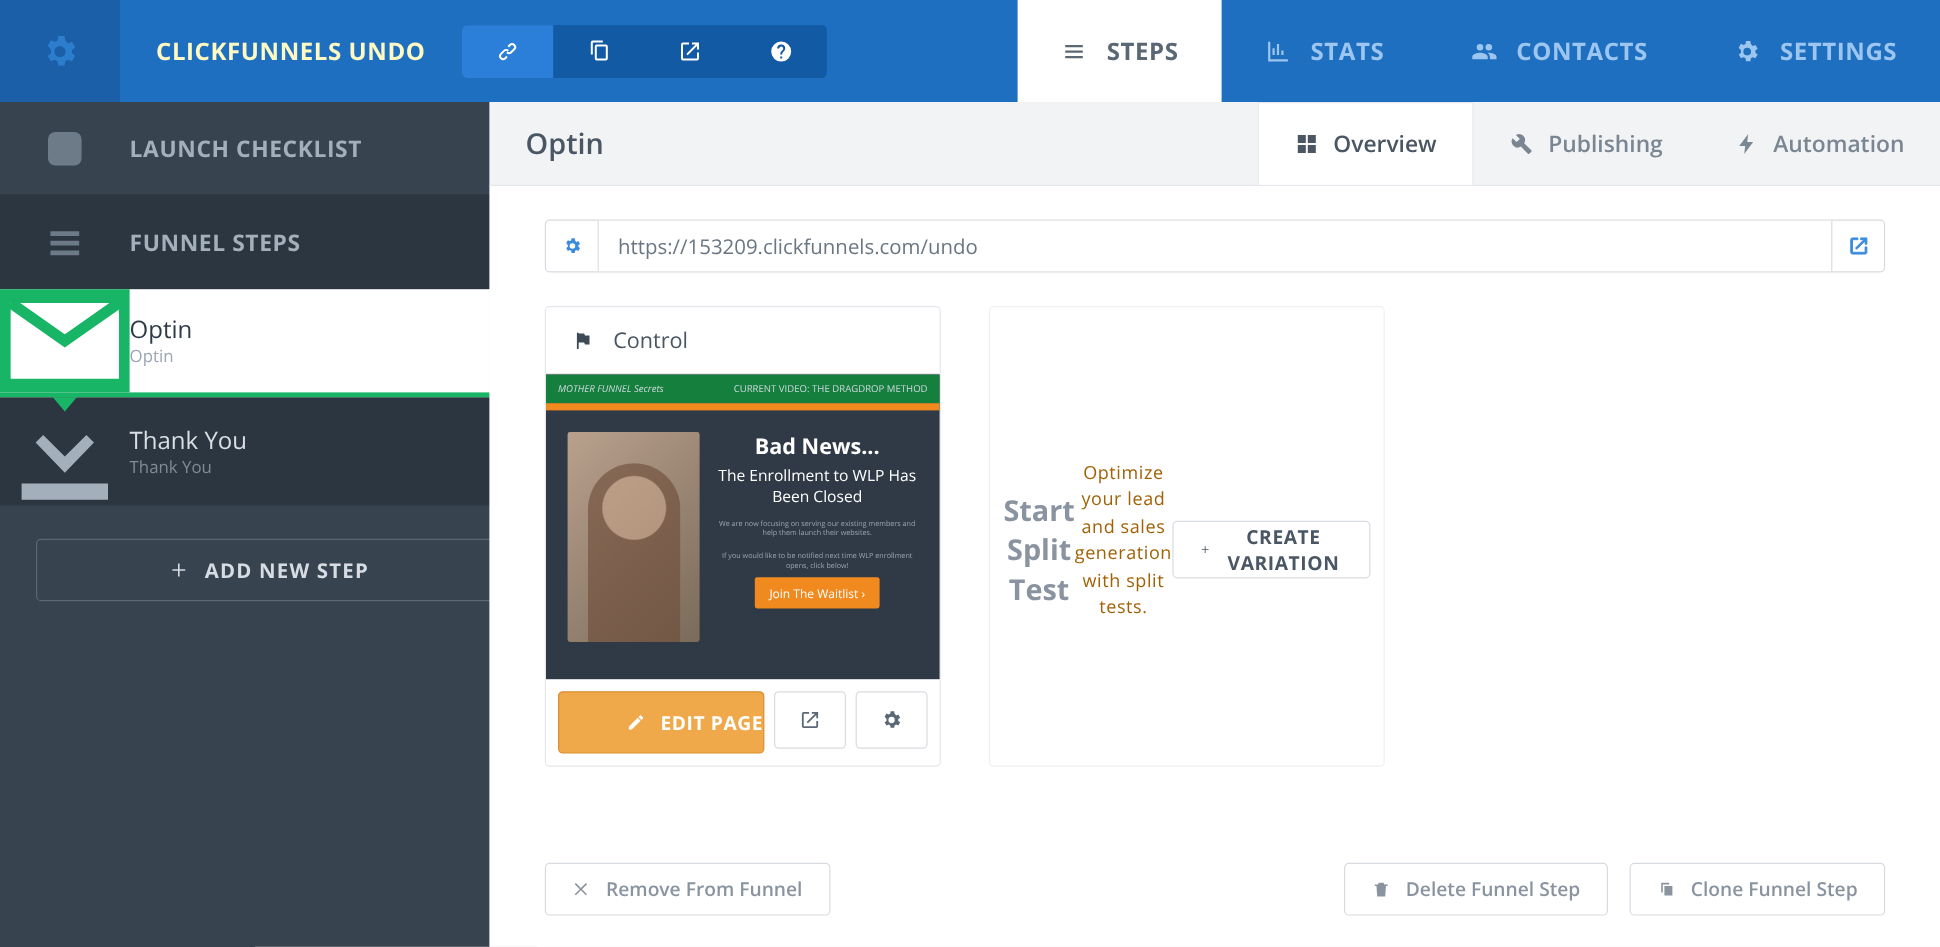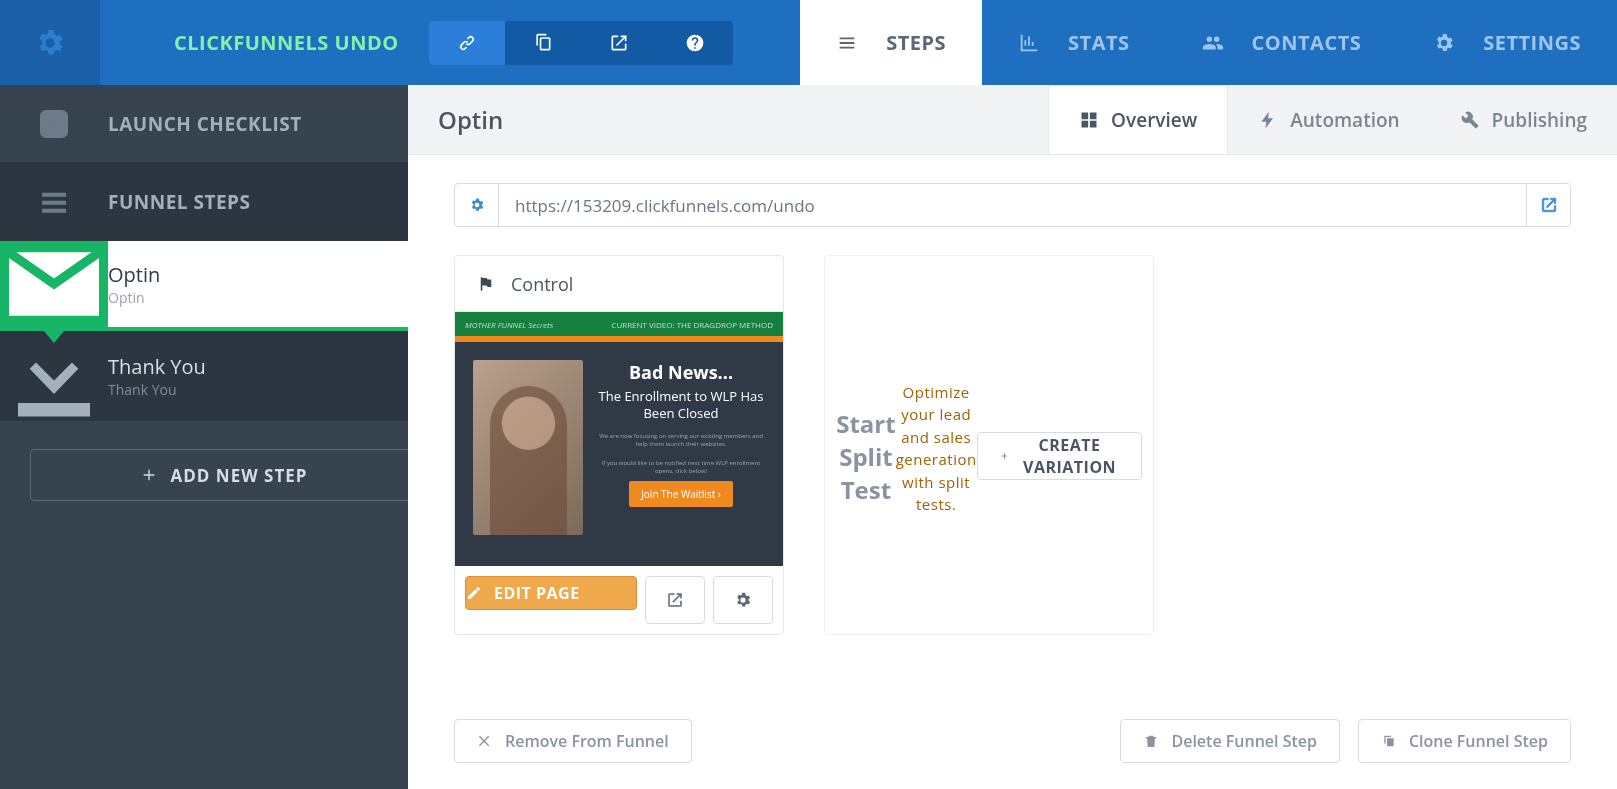--- a/index.html
+++ b/index.html
@@ -2,27 +2,27 @@
 <html><head>
 <meta charset="utf-8">
 <style>
 * { margin:0; padding:0; box-sizing:border-box; font-family:"Open Sans",-apple-system,BlinkMacSystemFont,sans-serif; }
 body { background:#f1f3f5; width:1617px; height:789px; overflow:hidden; color:#2d3748; }
 
 
 .topbar { height:85px; background:#1e6fbf; display:flex; align-items:center; }
 .topbar-gear { width:100px; display:flex; align-items:center; justify-content:center; background:#1a5fa7; height:100%; }
 .topbar-gear svg { width:32px; height:32px; fill:#2d7dcf; }
-.topbar-title { color:#86efac; font-weight:700; font-size:20px; letter-spacing:.5px; padding:0 30px; white-space:nowrap;margin-left:44px; }
+.topbar-title { color:#fef9c3; font-weight:700; font-size:20px; letter-spacing:.5px; padding:0 30px; white-space:nowrap; }
 .topbar-buttons { display:flex; background:#125aa3; border-radius:4px; }
 .tb-btn { width:76px; height:44px; display:flex; align-items:center; justify-content:center; cursor:pointer; }
 .tb-btn.active{ background:#2b7fd8; border-radius:4px 0 0 4px; }
 .tb-btn svg { width:20px; height:20px; fill:#fff; }
 .topbar-tabs { margin-left:auto; display:flex; height:100%; }
-.top-tab { display:flex; align-items:center; padding:0 36px; gap:28px; font-weight:700; font-size:20px; letter-spacing:.5px; color:#9cc6ef; cursor:pointer; }
+.top-tab { display:flex; align-items:center; padding:0 36px; gap:16px; font-weight:700; font-size:20px; letter-spacing:.5px; color:#9cc6ef; cursor:pointer; }
 .top-tab svg { width:22px; height:22px; fill:#9cc6ef; }
 .top-tab.active { background:#fff; color:#5a6774; }
 .top-tab.active svg { fill:#5a6774; }
 
 
 .sidebar { position:absolute; top:85px; left:0; bottom:0; width:448px; background:#37434f; color:#a3afbb; }
 .side-row { display:flex; align-items:center; height:78px; border-bottom:1px solid #2c3640; }
 .side-row .side-icon { width:108px; display:flex; align-items:center; justify-content:center; }
 .side-row .side-label { font-weight:700; font-size:19px; letter-spacing:.5px; }
 .side-row.dark { background:#2c3640; }
@@ -83,21 +83,21 @@
 .thumb-body { display:flex; padding:18px 18px 10px; gap:14px; }
 .thumb-img { width:110px; height:175px; background:linear-gradient(135deg,#b9a18d 0%,#7b6a5a 100%); border-radius:2px; position:relative; }
 .thumb-img::after{content:"";position:absolute;inset:15% 15% 0 15%;background:radial-gradient(circle at 50% 25%,#c9a58a 0 22%,transparent 23%),linear-gradient(#6b4a36,#6b4a36);border-radius:40px 40px 0 0;opacity:.6;}
 .thumb-text { flex:1; color:#fff; text-align:center; }
 .thumb-text h4 { font-size:18px; font-weight:700; margin-bottom:4px; }
 .thumb-text p { font-size:13px; line-height:1.3; }
 .thumb-small { font-size:6px; color:#9aa5b1; margin-top:10px; line-height:1.4; }
 .thumb-btn { margin:6px auto 0; background:#f08a1f; color:#fff; font-size:10px; padding:6px 12px; border-radius:2px; display:inline-block; }
 
 .control-actions { display:flex; gap:8px; padding:10px; }
-.edit-page { flex:1; background:#efa84a; border:1px solid #d98f2f; color:#fff; font-weight:700; font-size:16px; letter-spacing:.5px; border-radius:4px; display:flex; align-items:center; justify-content:flex-start; gap:12px; height:34px; cursor:pointer; }
+.edit-page { flex:1; background:#efa84a; border:1px solid #d98f2f; color:#fff; font-weight:700; font-size:16px; letter-spacing:.5px; border-radius:4px; display:flex; align-items:center; justify-content:flex-end; gap:12px; height:52px; cursor:pointer; }
 .edit-page svg{width:16px;height:16px;fill:#fff;}
 .sq-btn { width:60px; height:48px; border:1px solid #d7dbe0; border-radius:4px; display:flex; align-items:center; justify-content:center; cursor:pointer; }
 .sq-btn svg { width:18px; height:18px; fill:#5a6774; }
 
 .split-card { width:330px; border:1px solid #eef0f3; border-radius:4px; background:#fff; display:flex; flex-direction:row; align-items:center; justify-content:center; text-align:center; padding:40px 24px; }
 .split-card svg { width:70px; height:70px; fill:#d7dbe0; }
 .split-card h3 { font-size:24px; font-weight:700; color:#8a94a0; margin-top:22px; }
 .split-card p { font-size:15px; color:#a16207; letter-spacing:.5px; line-height:1.5; margin-top:6px; }
 .create-var { margin-top:22px; border:1px solid #d7dbe0; border-radius:4px; height:48px; padding:0 22px; display:flex; align-items:center; gap:12px; font-weight:700; font-size:16px; color:#4a5664; letter-spacing:.5px; cursor:pointer; }
 .create-var svg{width:14px;height:14px;fill:#4a5664;}
@@ -310,29 +310,29 @@
     <div class="subheader-title">Optin</div>
     <div class="subtabs">
       <div class="sub-tab active">
           <svg viewBox="0 0 24 24">
             <use href="#i-grid"></use>
           </svg>
           <span>Overview</span>
         </div>
       <div class="sub-tab">
           <svg viewBox="0 0 24 24">
+            <use href="#i-wrench"></use>
+          </svg>
+          <span>Publishing</span>
+        </div>
+      <div class="sub-tab">
+          <svg viewBox="0 0 24 24">
             <use href="#i-bolt"></use>
           </svg>
           <span>Automation</span>
-        </div>
-      <div class="sub-tab">
-          <svg viewBox="0 0 24 24">
-            <use href="#i-wrench"></use>
-          </svg>
-          <span>Publishing</span>
         </div>
     </div>
   </div>
 
   <div class="main-body">
     <div class="url-bar">
       <div class="url-gear">
           <svg viewBox="0 0 24 24">
             <use href="#i-gear"></use>
           </svg>

